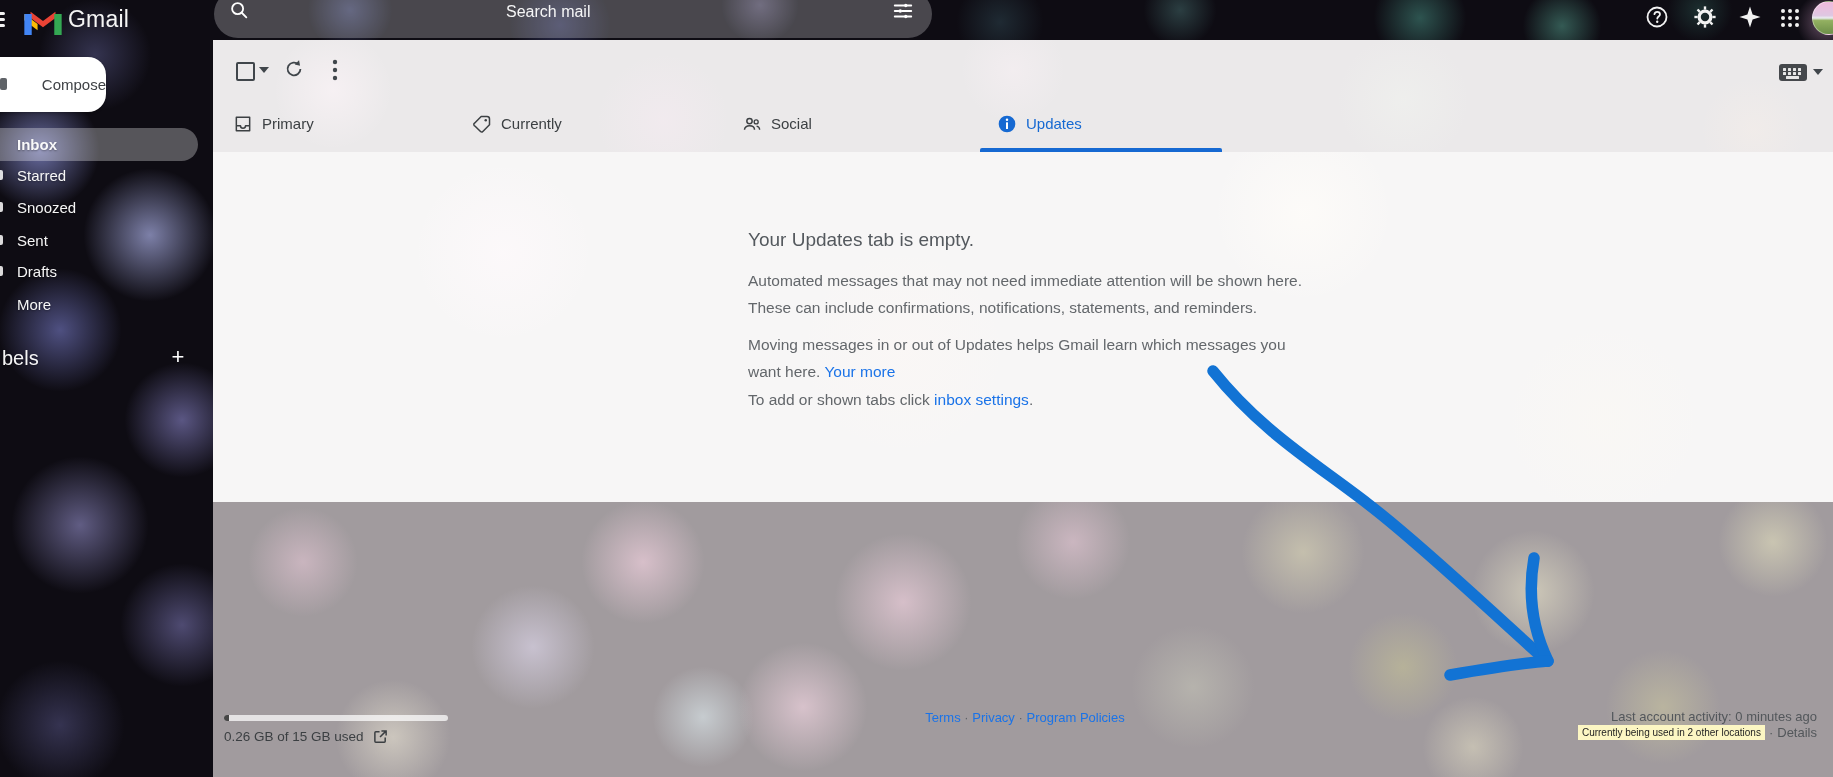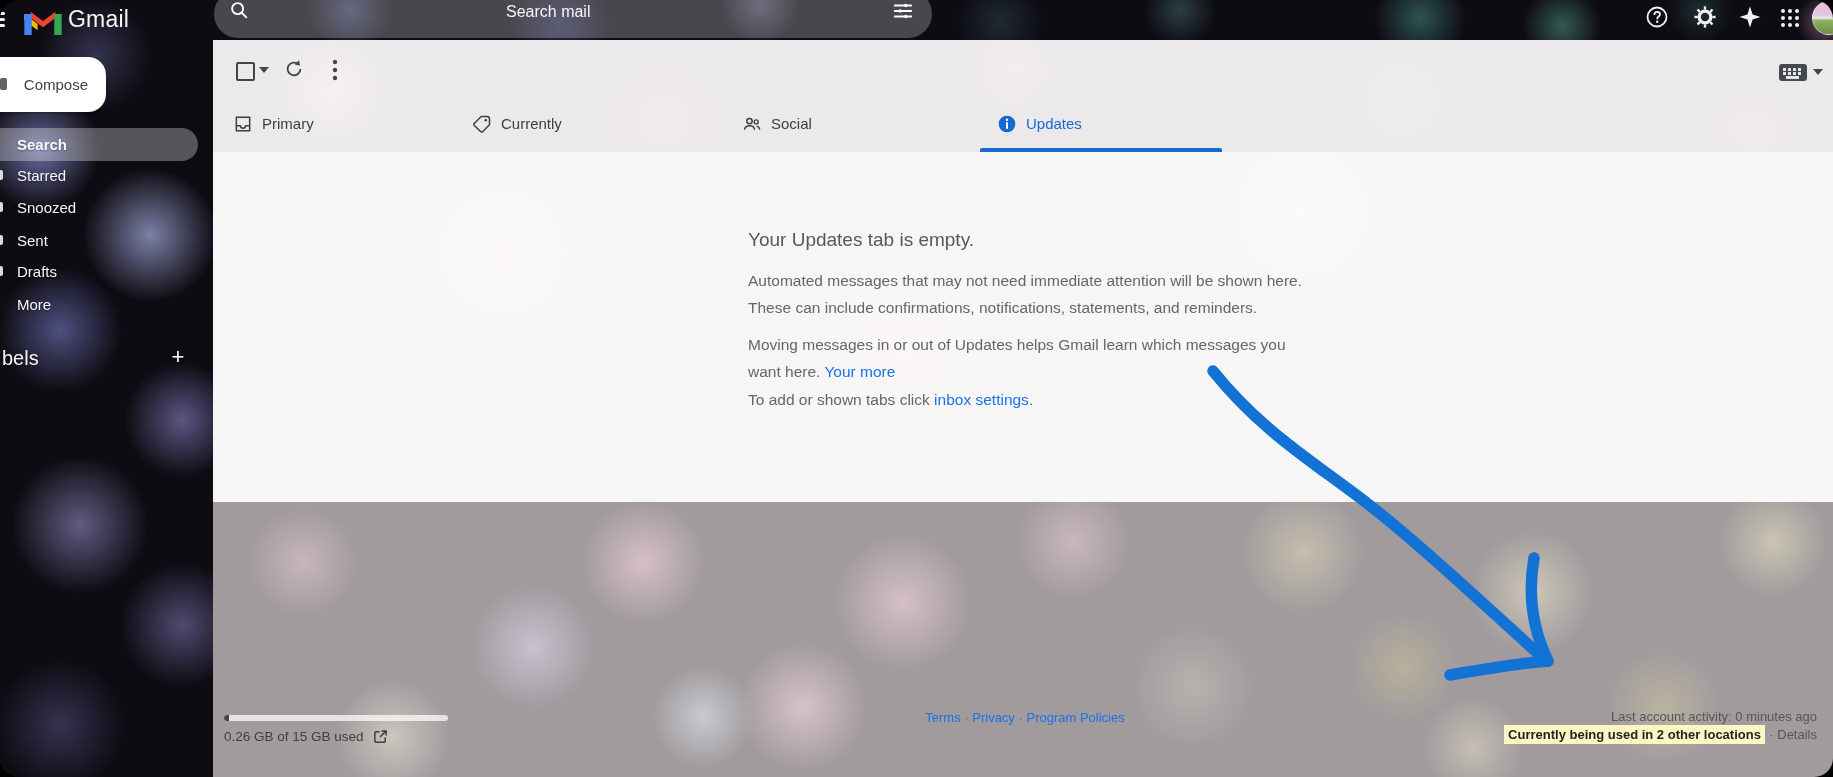--- a/index.html
+++ b/index.html
@@ -1,17 +1,17 @@
 <!DOCTYPE html>
 <html><head>
 <meta charset="utf-8">
 <style>
   html,body{margin:0;padding:0;background:#000;}
   .stage{position:relative;width:1833px;height:777px;overflow:hidden;
-         font-family:"Liberation Sans",sans-serif;background:#0d0c11;border-radius:19px;}
+         font-family:"Liberation Sans",sans-serif;background:#0d0c11;}
   .abs{position:absolute;}
 
   
   .bokeh-dark{left:0;top:0;width:1833px;height:777px;background-color:#0e0c13;background-image:
     radial-gradient(circle 80px at 95px 55px,  rgba(84,84,130,.55), transparent 70%),
     radial-gradient(circle 85px at 40px 150px, rgba(128,133,198,.8), transparent 70%),
     radial-gradient(circle 95px at 150px 235px,rgba(162,167,218,.75), transparent 70%),
     radial-gradient(circle 88px at 60px 330px, rgba(106,109,176,.7), transparent 70%),
     radial-gradient(circle 82px at 182px 420px,rgba(131,126,191,.65), transparent 70%),
     radial-gradient(circle 98px at 80px 525px, rgba(151,146,206,.6), transparent 70%),
@@ -66,21 +66,21 @@
   .search-input{position:absolute;left:258px;top:12px;width:560px;border:none;outline:none;background:transparent;
                 color:#fff;font-size:16px;font-family:"Liberation Sans",sans-serif;margin-left:32px;}
   .search-input::placeholder{color:rgba(255,255,255,.95);opacity:1;}
   .avatar{left:1812px;top:1px;width:32px;height:32px;border-radius:50%;
           background:linear-gradient(180deg,#f0b9dc 0%,#dfc7e2 42%,#e9edf0 50%,#93b061 58%,#6d8f49 100%);
           border:1px solid rgba(255,255,255,.4);}
 
   
   .compose-btn{left:-16px;top:57px;width:122px;height:55px;background:#fff;border-radius:18px;
                box-shadow:0 1px 3px rgba(0,0,0,.25);display:flex;align-items:center;justify-content:flex-end;}
-  .compose-label{margin-right:18px;color:#3f4246;font-size:15px;font-weight:500;}
+  .compose-label{color:#3f4246;font-size:15px;font-weight:500;}
   .pencil-frag{position:absolute;left:16px;top:21px;width:7px;height:12px;background:#5f6368;border-radius:2px;}
   .side-item{left:0;width:200px;height:32px;display:flex;align-items:center;color:rgba(255,255,255,.96);font-size:15px;}
   .side-item .lbl{margin-left:17px;text-shadow:0 1px 2px rgba(0,0,0,.35);}
   .side-pill{left:-20px;top:128px;width:218px;height:33px;border-radius:17px;background:rgba(255,255,255,.30);}
   .edge-frag{left:0;width:3px;height:10px;background:rgba(255,255,255,.85);border-radius:0 2px 2px 0;}
   .labels-cut{left:2px;top:347px;color:rgba(255,255,255,.96);font-size:20px;text-shadow:0 1px 2px rgba(0,0,0,.35);}
   .add-label{left:162px;top:341px;width:32px;height:32px;color:#fff;font-size:22px;font-weight:300;
              display:flex;align-items:center;justify-content:center;}
   .sel-checkbox{left:236px;top:62px;width:15px;height:15px;border:2px solid #40464b;border-radius:2px;}
   .caret-down{width:0;height:0;border-left:5px solid transparent;border-right:5px solid transparent;border-top:6px solid #40464b;}
@@ -99,21 +99,21 @@
   .es-p{left:748px;width:558px;font-size:15.5px;line-height:27px;color:#63676b;}
   .link{color:#1a73e8;text-decoration:none;cursor:pointer;}
 
   
   .storage-track{left:224px;top:715px;width:224px;height:6px;background:rgba(255,255,255,.72);border-radius:3px;}
   .storage-fill{position:absolute;left:0;top:0;width:5px;height:6px;background:#464646;border-radius:3px 0 0 3px;}
   .storage-row{left:224px;top:729px;display:flex;align-items:center;color:#3b3f42;font-size:13.5px;}
   .footer-links{left:875px;top:710px;width:300px;text-align:center;font-size:13px;color:#5f6368;}
   .activity1{right:16px;top:709px;font-size:13px;color:#53575b;text-align:center;}
   .activity2{right:16px;top:725px;display:flex;align-items:center;font-size:13px;color:#53575b;}
-  .hl{background:#fcf6c3;color:#232323;font-weight:bold;padding:2px 4px;font-size:13px;}
+  .hl{background:#fcf6c3;color:#232323;font-weight:normal;padding:2px 4px;font-size:10px;}
 
   .arrow-layer{left:0;top:0;width:1833px;height:777px;pointer-events:none;z-index:6;}
   .z1{z-index:1}.z2{z-index:2}
 </style>
 </head>
 <body>
 
 <div class="stage">
 
   <div class="abs bokeh-dark"></div>
@@ -198,21 +198,21 @@
 
   <div class="abs avatar z2"></div>
 
   <div class="abs compose-btn z2">
     <span class="pencil-frag"></span>
     <span class="compose-label">Compose</span>
   </div>
 
   <div class="abs side-pill z2"></div>
   <div class="abs side-item z2" style="top:128px;font-weight:bold">
-    <span class="lbl">Search</span>
+    <span class="lbl">Inbox</span>
     </div>
   <div class="abs side-item z2" style="top:159px">
     <span class="lbl">Starred</span>
     </div>
   <div class="abs side-item z2" style="top:191px">
     <span class="lbl">Snoozed</span>
     </div>
   <div class="abs side-item z2" style="top:224px">
     <span class="lbl">Sent</span>
     </div>

